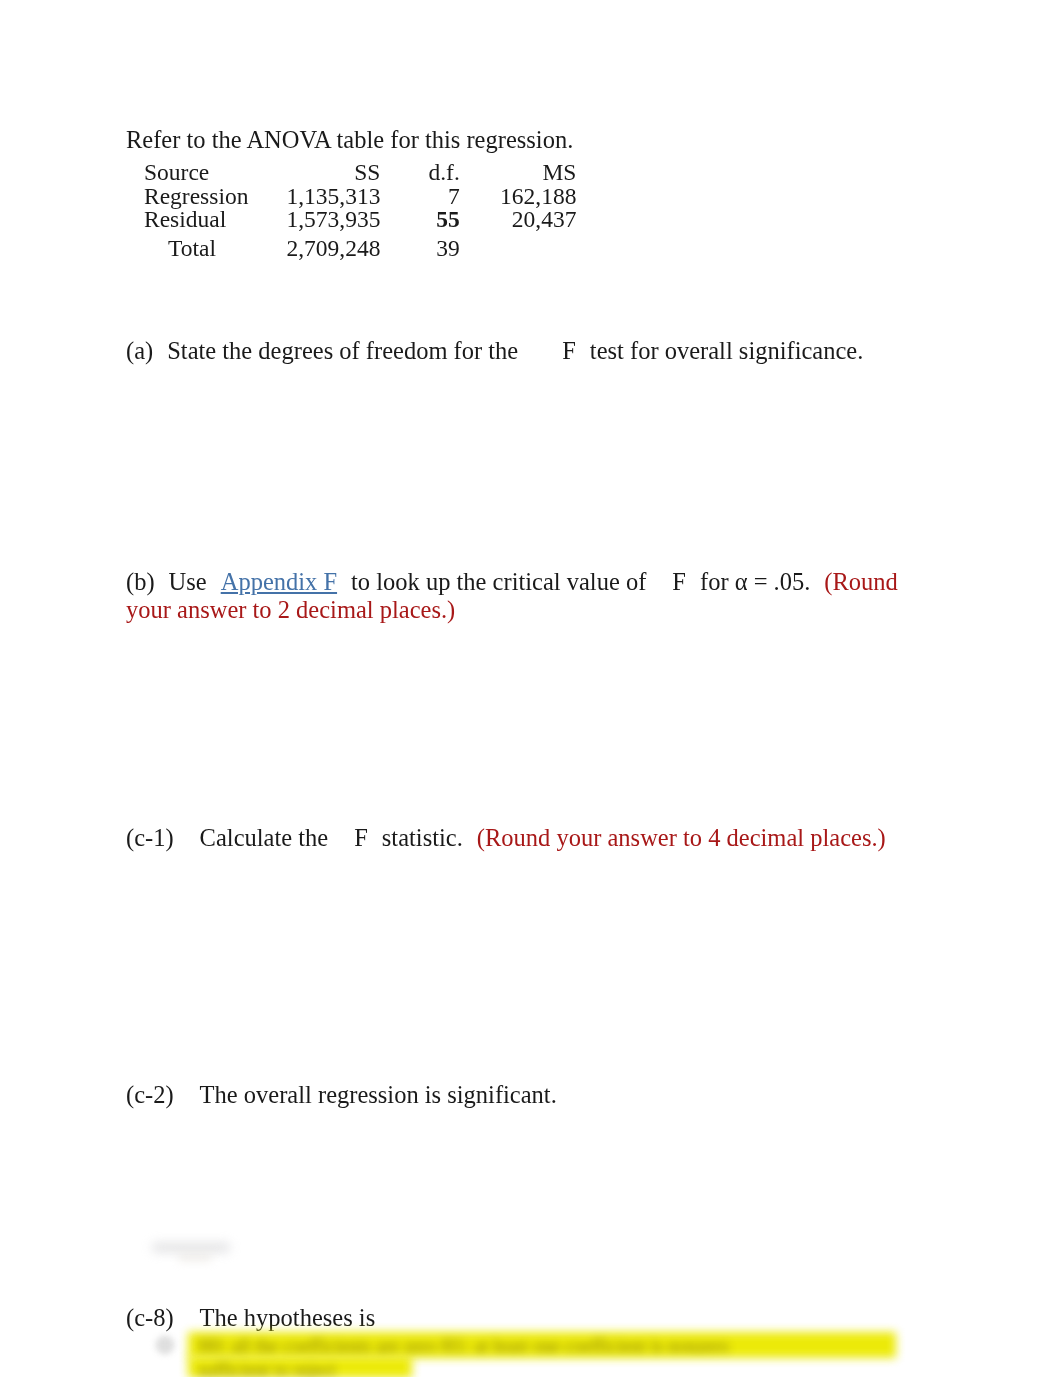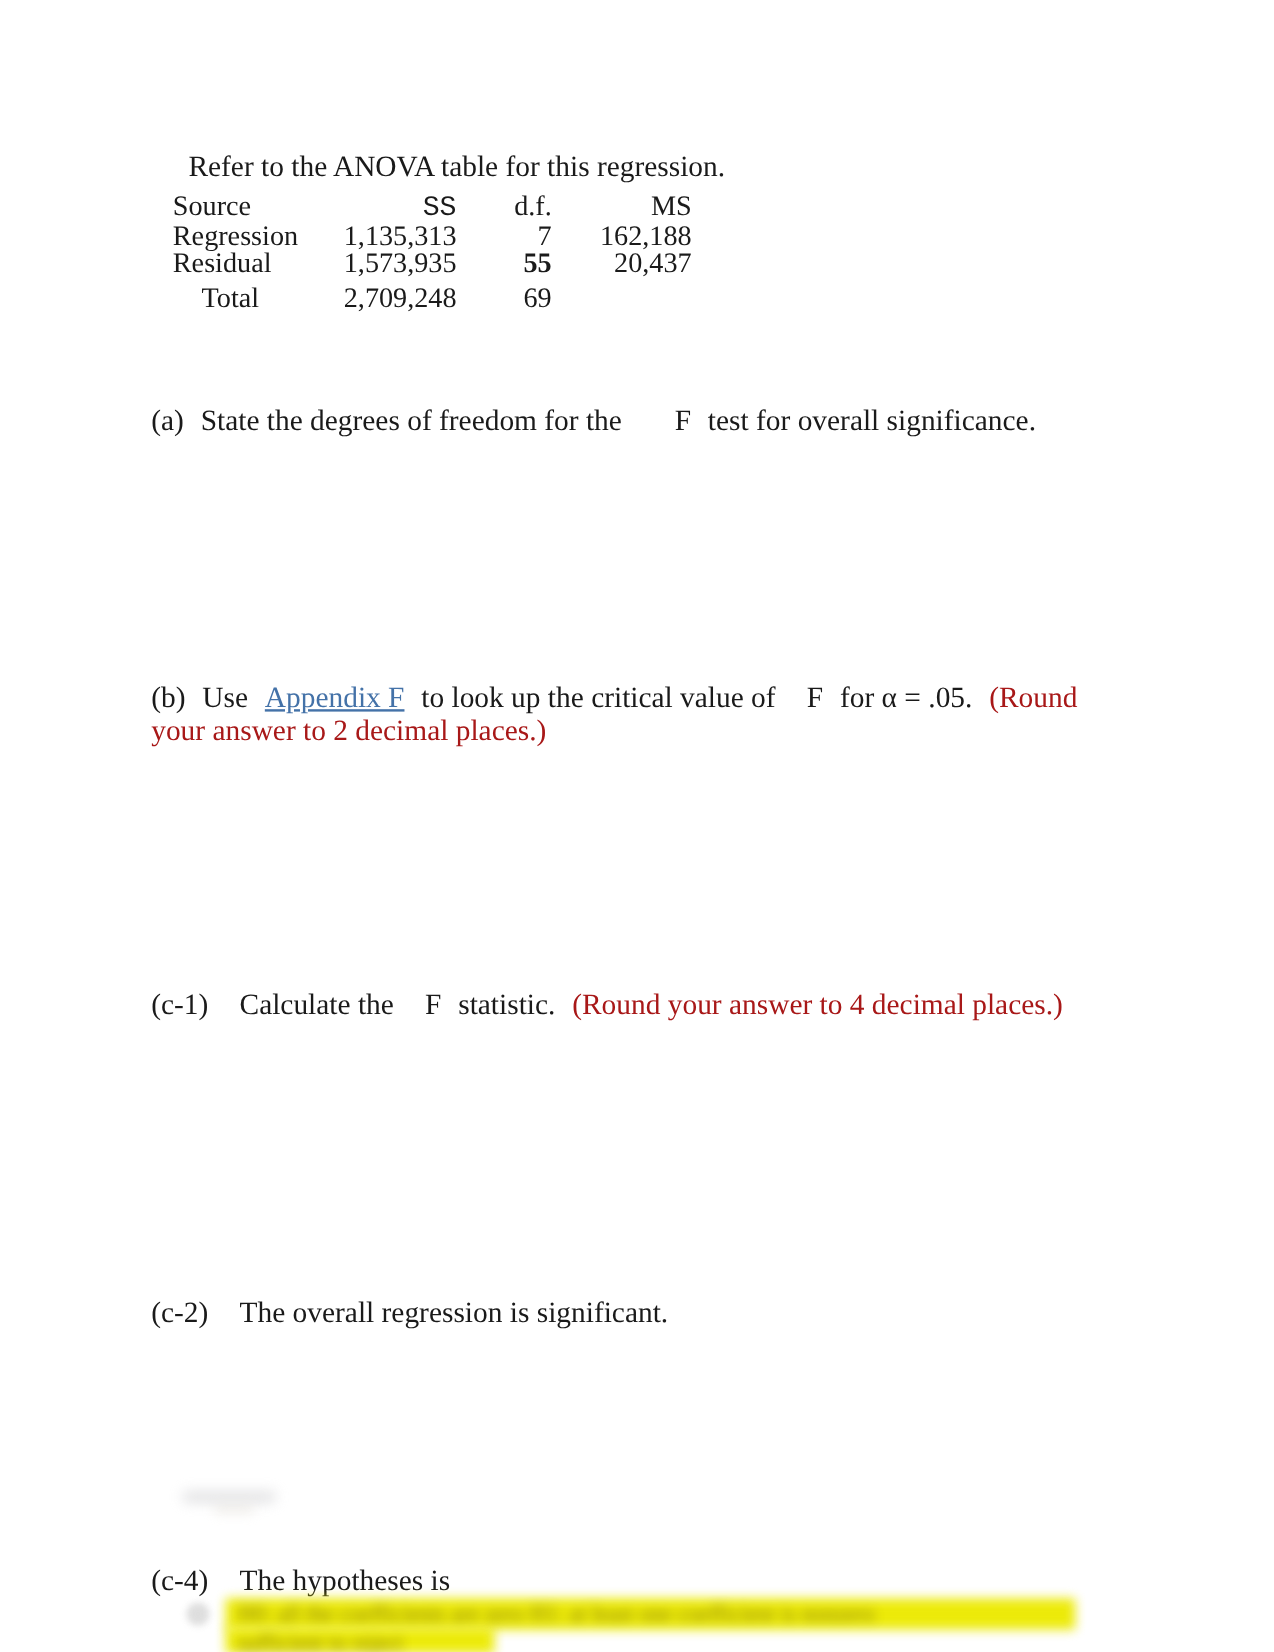--- a/index.html
+++ b/index.html
@@ -21,21 +21,20 @@
     position: absolute;
     inset: 0;
     background: #ffffff;
   }
 
   
   .block {
     position: absolute;
     font-size: 24.5px;
     line-height: 29px;
-    margin-left: 31px;
   }
 
   .intro {
     left: 126px;
     top: 125px;
     font-size: 24.5px;
   }
 
   
   .anova {
@@ -51,21 +50,21 @@
     white-space: pre;
     vertical-align: baseline;
   }
   .anova .c-source { text-align: left;  }
   .anova .c-ss     { text-align: right; }
   .anova .c-df     { text-align: right; }
   .anova .c-ms     { text-align: right; }
 
   
   .anova tr.r-head td.c-source { padding-right: 0; }
-  .anova tr.r-head td.c-ss     { padding-left: 86px; font-family: Liberation Mono, monospace; }
+  .anova tr.r-head td.c-ss     { padding-left: 86px; }
   .anova tr.r-head td.c-df     { padding-left: 48px; }
   .anova tr.r-head td.c-ms     { padding-left: 30px; }
 
   .anova tr.r-reg td.c-ss      { padding-left: 0px; }
   .anova tr.r-reg td.c-df      { padding-left: 66px; }
   .anova tr.r-reg td.c-ms      { padding-left: 10px; margin-top: 14px; }
 
   .anova tr.r-res td.c-ss      { padding-left: 38px; margin-top: 48px; }
   .anova tr.r-res td.c-df      { padding-left: 9px; font-weight: bold;  }
   .anova tr.r-res td.c-ms      { padding-left: 52px; }
@@ -203,21 +202,21 @@
       </tr>
       <tr class="r-res">
         <td class="c-source">Residual</td>
         <td class="c-ss">1,573,935</td>
         <td class="c-df">55</td>
         <td class="c-ms">20,437</td>
       </tr>
       <tr class="r-tot">
         <td class="c-source">Total</td>
         <td class="c-ss">2,709,248</td>
-        <td class="c-df">69</td>
+        <td class="c-df">39</td>
         <td class="c-ms"></td>
       </tr>
     </tbody>
   </table>
 
   <div class="q q-a">
     <span class="lbl">(a)</span><span class="gap-sm"></span><span>State the degrees of freedom for the</span><span class="gap-lg"></span><span class="var">F</span><span class="gap-sm"></span><span>test for overall significance.</span>
   </div>
 
   <div class="q q-b">
@@ -229,21 +228,21 @@
   </div>
 
   <div class="q q-c2">
     <span class="lbl">(c-2)</span><span class="gap-md"></span><span>The overall regression is significant.</span>
   </div>
 
   <div class="smudge"></div>
   <div class="smudge-2"></div>
 
   <div class="q q-c3">
-    <span class="lbl">(c-4)</span><span class="gap-md"></span><span>The hypotheses is</span>
+    <span class="lbl">(c-8)</span><span class="gap-md"></span><span>The hypotheses is</span>
   </div>
 
   <div class="redacted-wrap">
     <span class="radio-ghost"></span>
     <span class="hl-line hl-line-1"></span>
     <span class="hl-line hl-line-2"></span>
     <span class="blurtext blurtext-1">H0: all the coefficients are zero    H1: at least one coefficient is nonzero</span>
     <span class="blurtext blurtext-2">sufficient to reject</span>
   </div>
 

